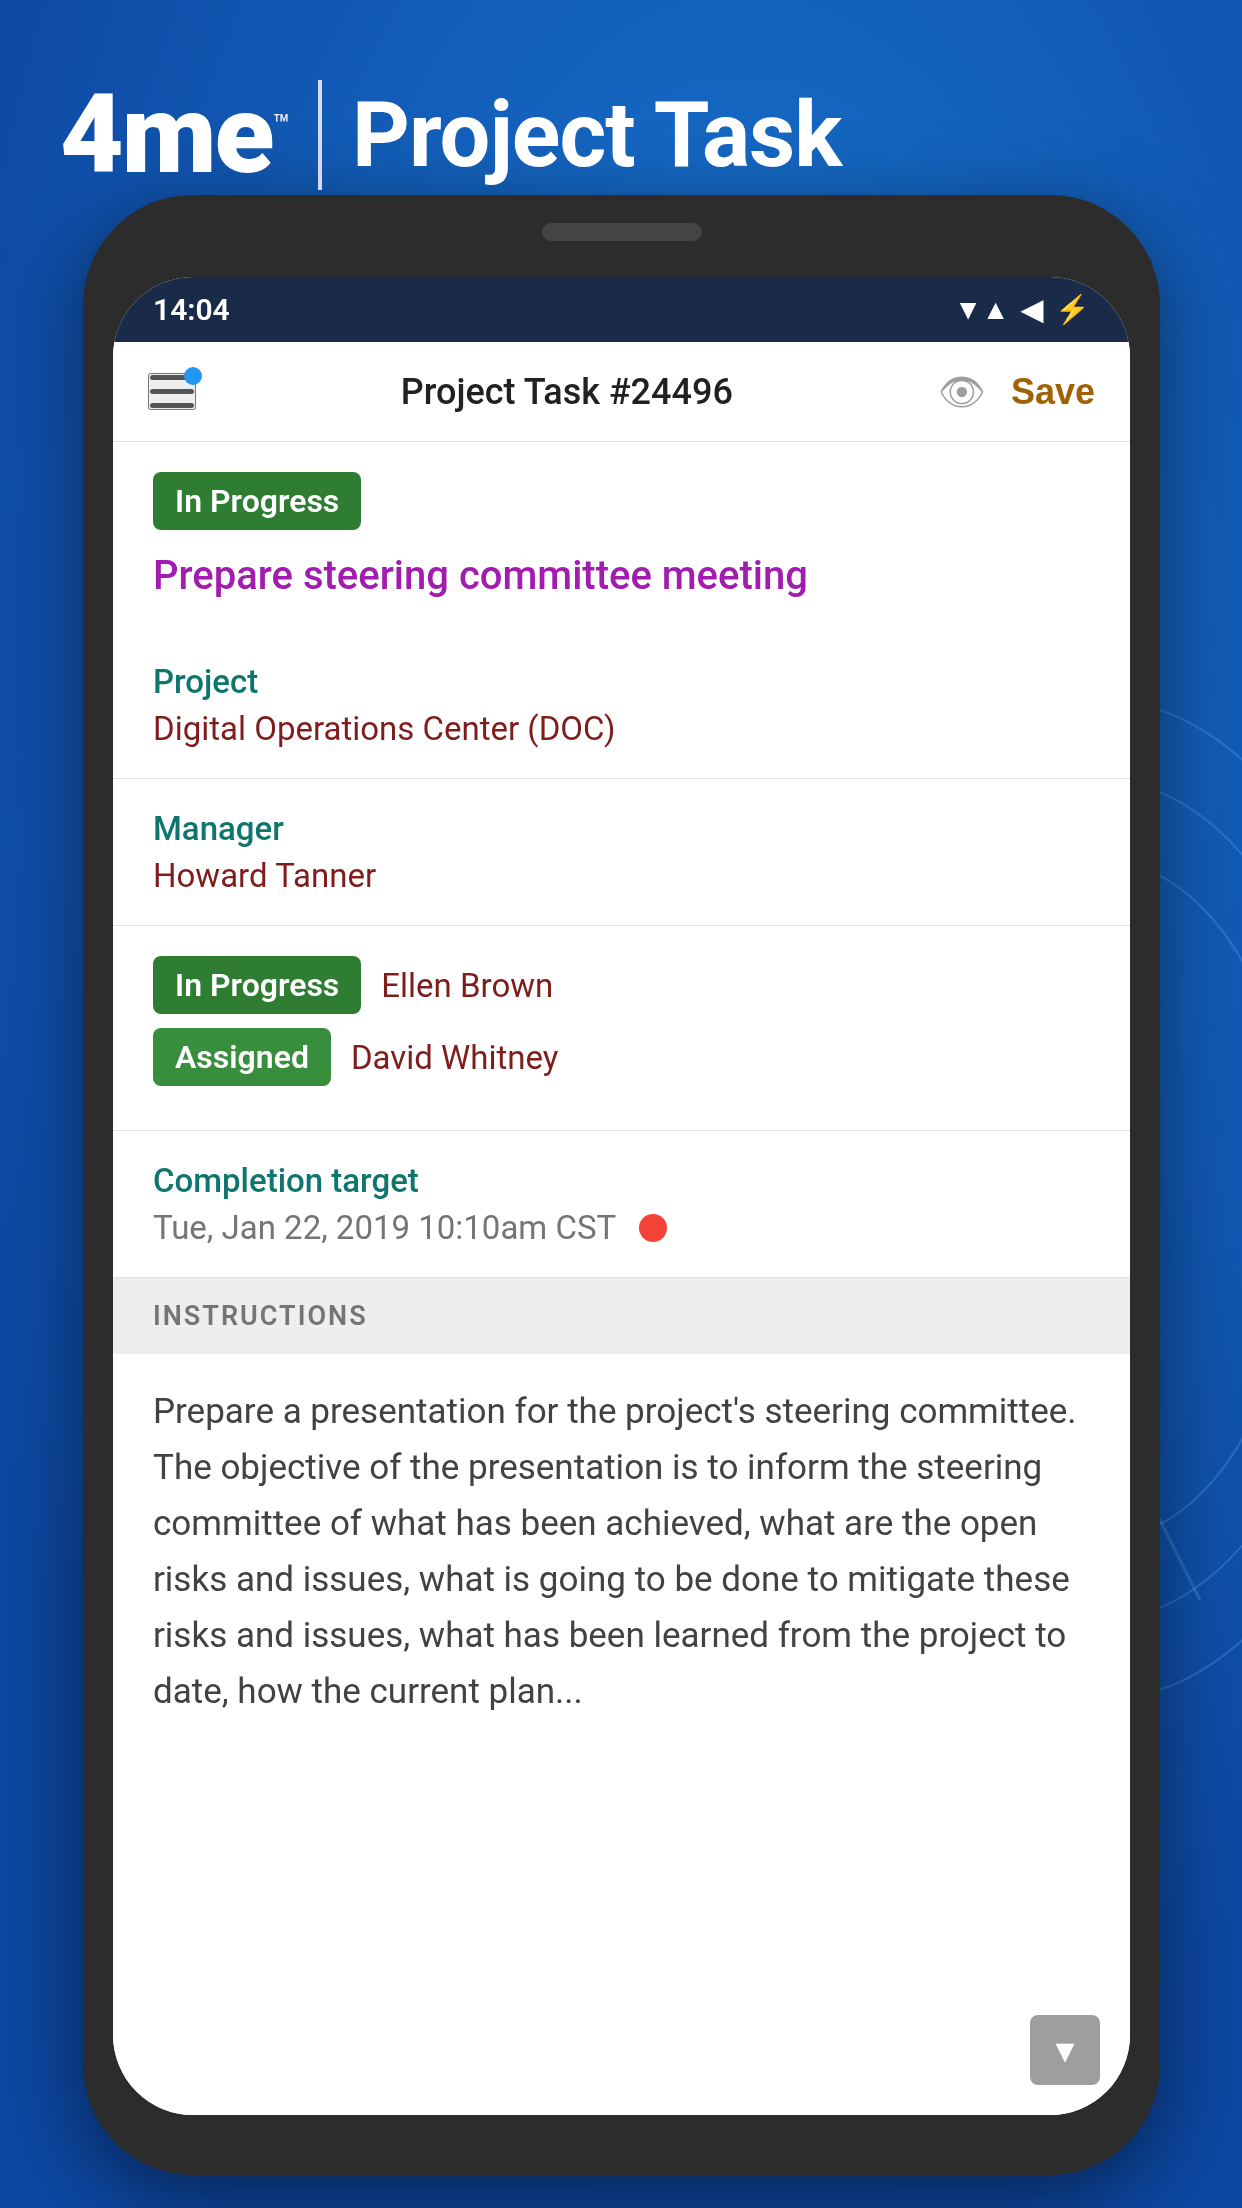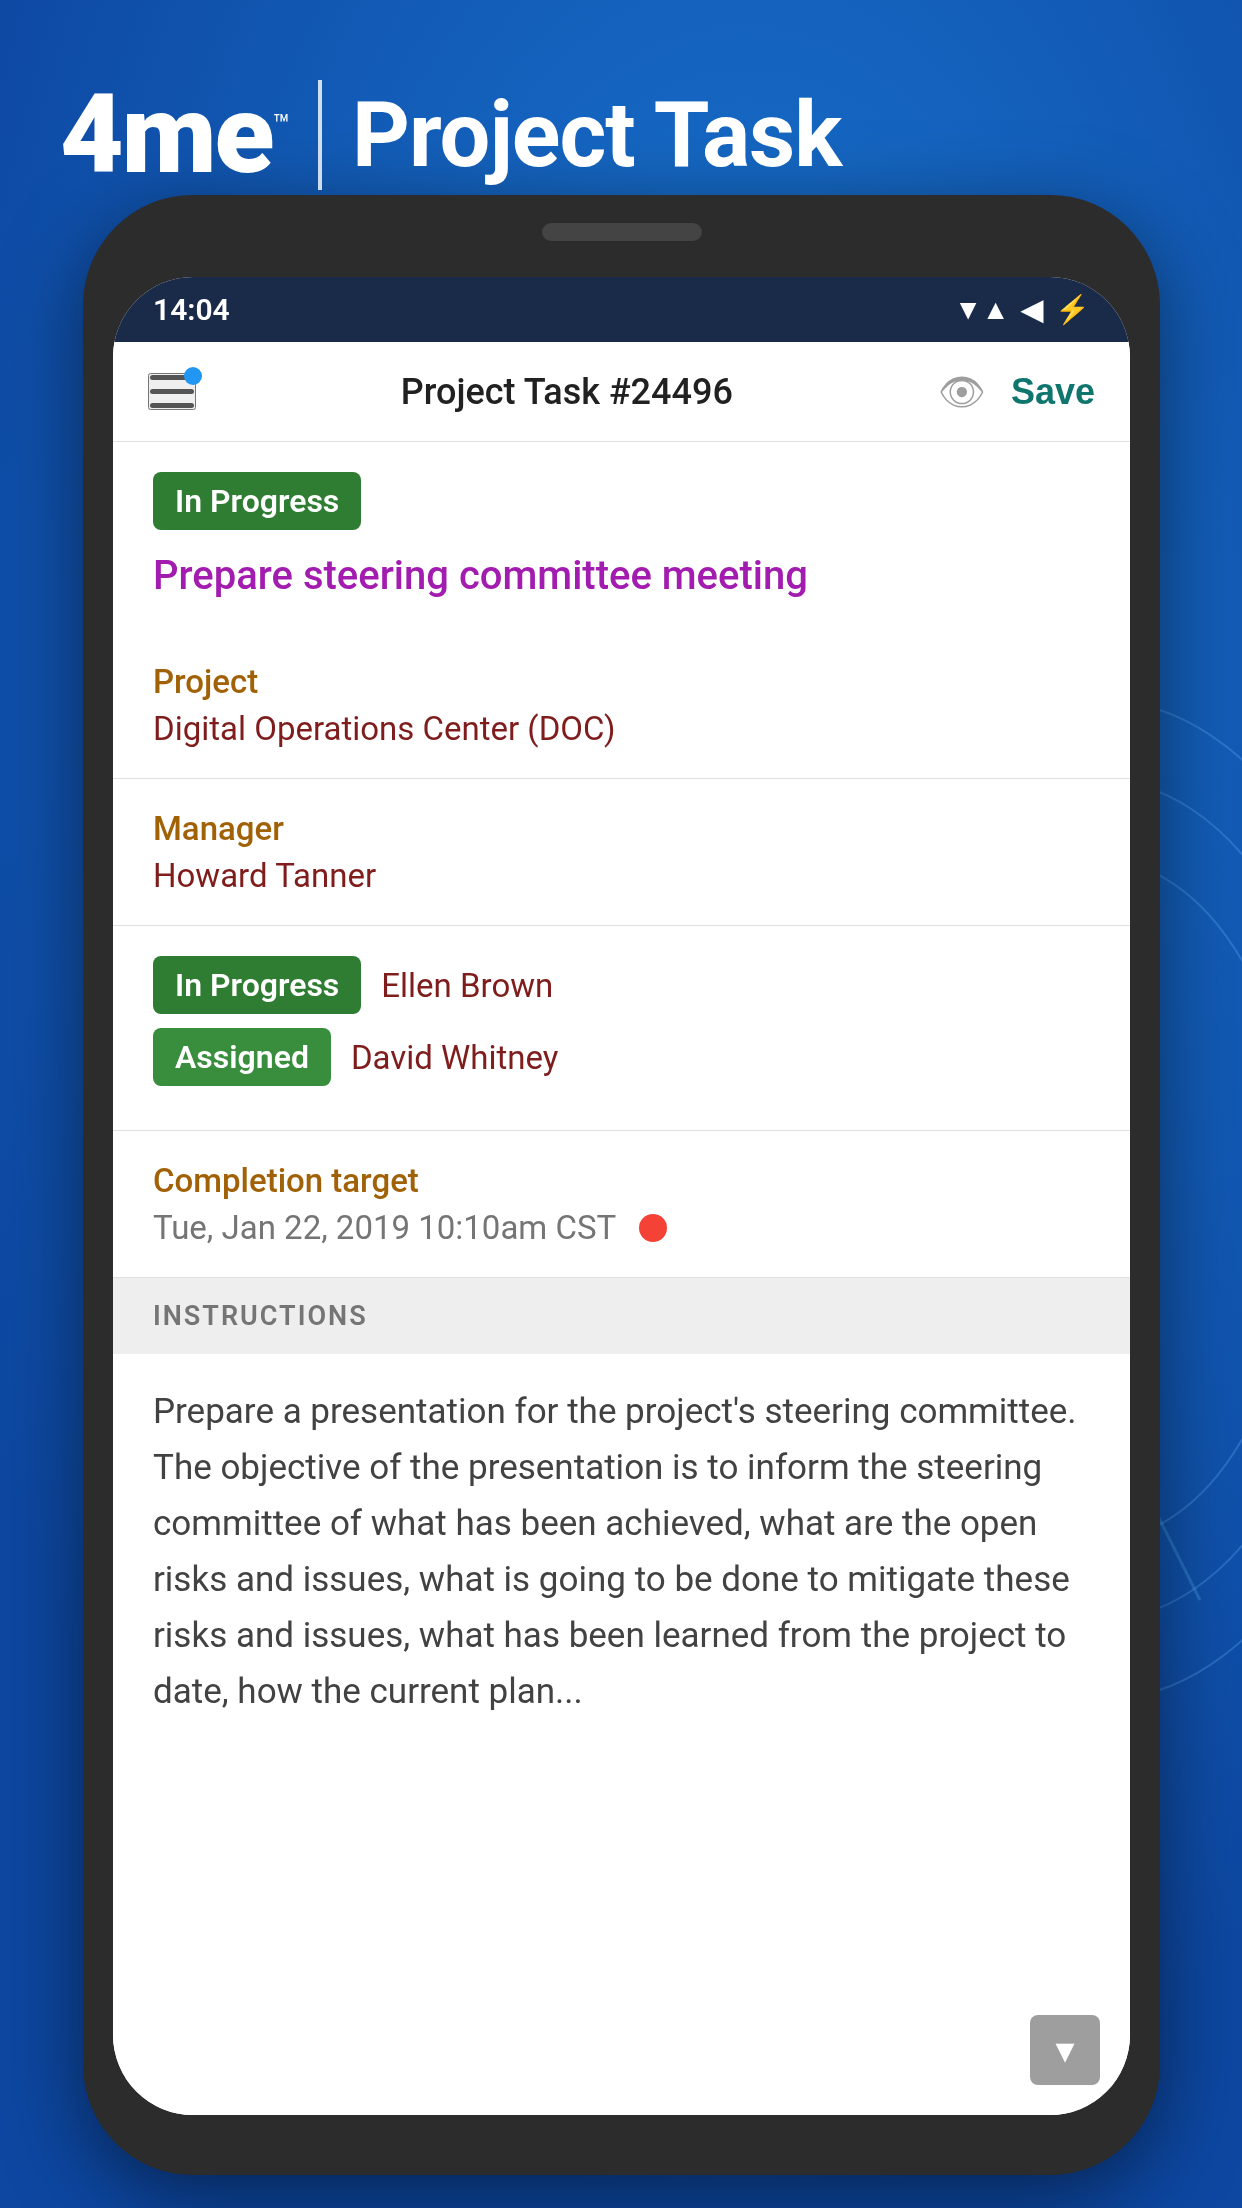--- a/index.html
+++ b/index.html
@@ -183,21 +183,21 @@
 
     .eye-icon {
       font-size: 38px;
       color: #9e9e9e;
       cursor: pointer;
     }
 
     .save-btn {
       font-size: 36px;
       font-weight: 600;
-      color: #0f766e;
+      color: #a16207;
       cursor: pointer;
       background: none;
       border: none;
     }
 
     
     .content-area {
       background: white;
       overflow-y: auto;
       height: calc(100% - 165px);
@@ -235,21 +235,21 @@
       font-size: 40px;
       font-weight: 500;
       color: #a21caf;
       line-height: 1.3;
       padding: 10px 40px 30px;
     }
 
     .field-label {
       font-size: 33px;
       font-weight: 500;
-      color: #a16207;
+      color: #0f766e;
       margin-bottom: 8px;
     }
 
     .field-value {
       font-size: 33px;
       color: #7f1d1d;
     }
 
     .assignees-row {
       display: flex;

